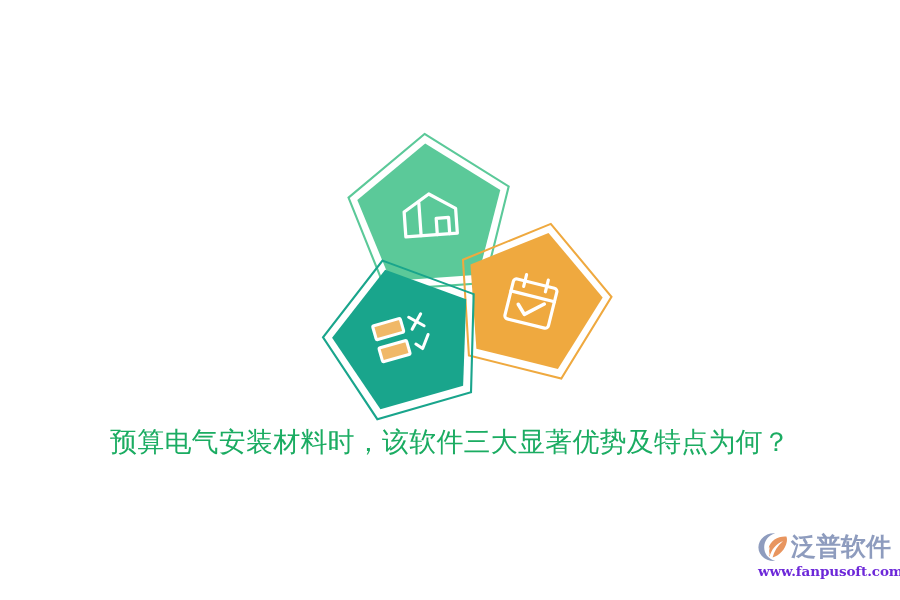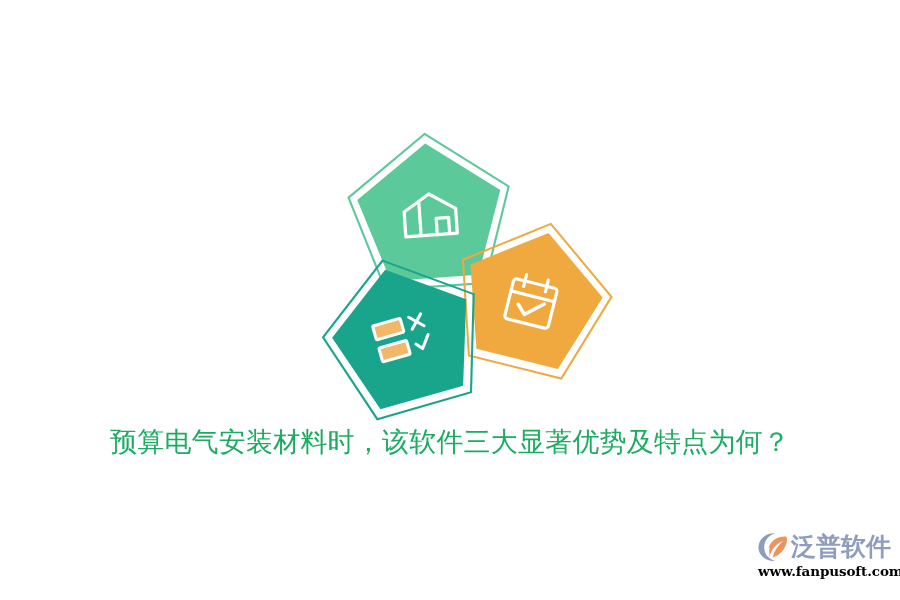--- a/index.html
+++ b/index.html
@@ -113,21 +113,21 @@
   #wm-url {
     position: absolute;
     left: 2px;
     top: 33px;
     width: 124px;
     text-align: right;
     font-family: "DejaVu Serif", "Liberation Serif", serif;
     font-size: 13.5px;
     line-height: 16px;
     font-weight: 700;
-    color: #000000;
+    color: #6d28d9;
     letter-spacing: -0.1px;
     white-space: nowrap;
   }
 </style>
 </head>
 <body>
 
 <div id="stage">
 
   <div id="pentagon-cluster">

